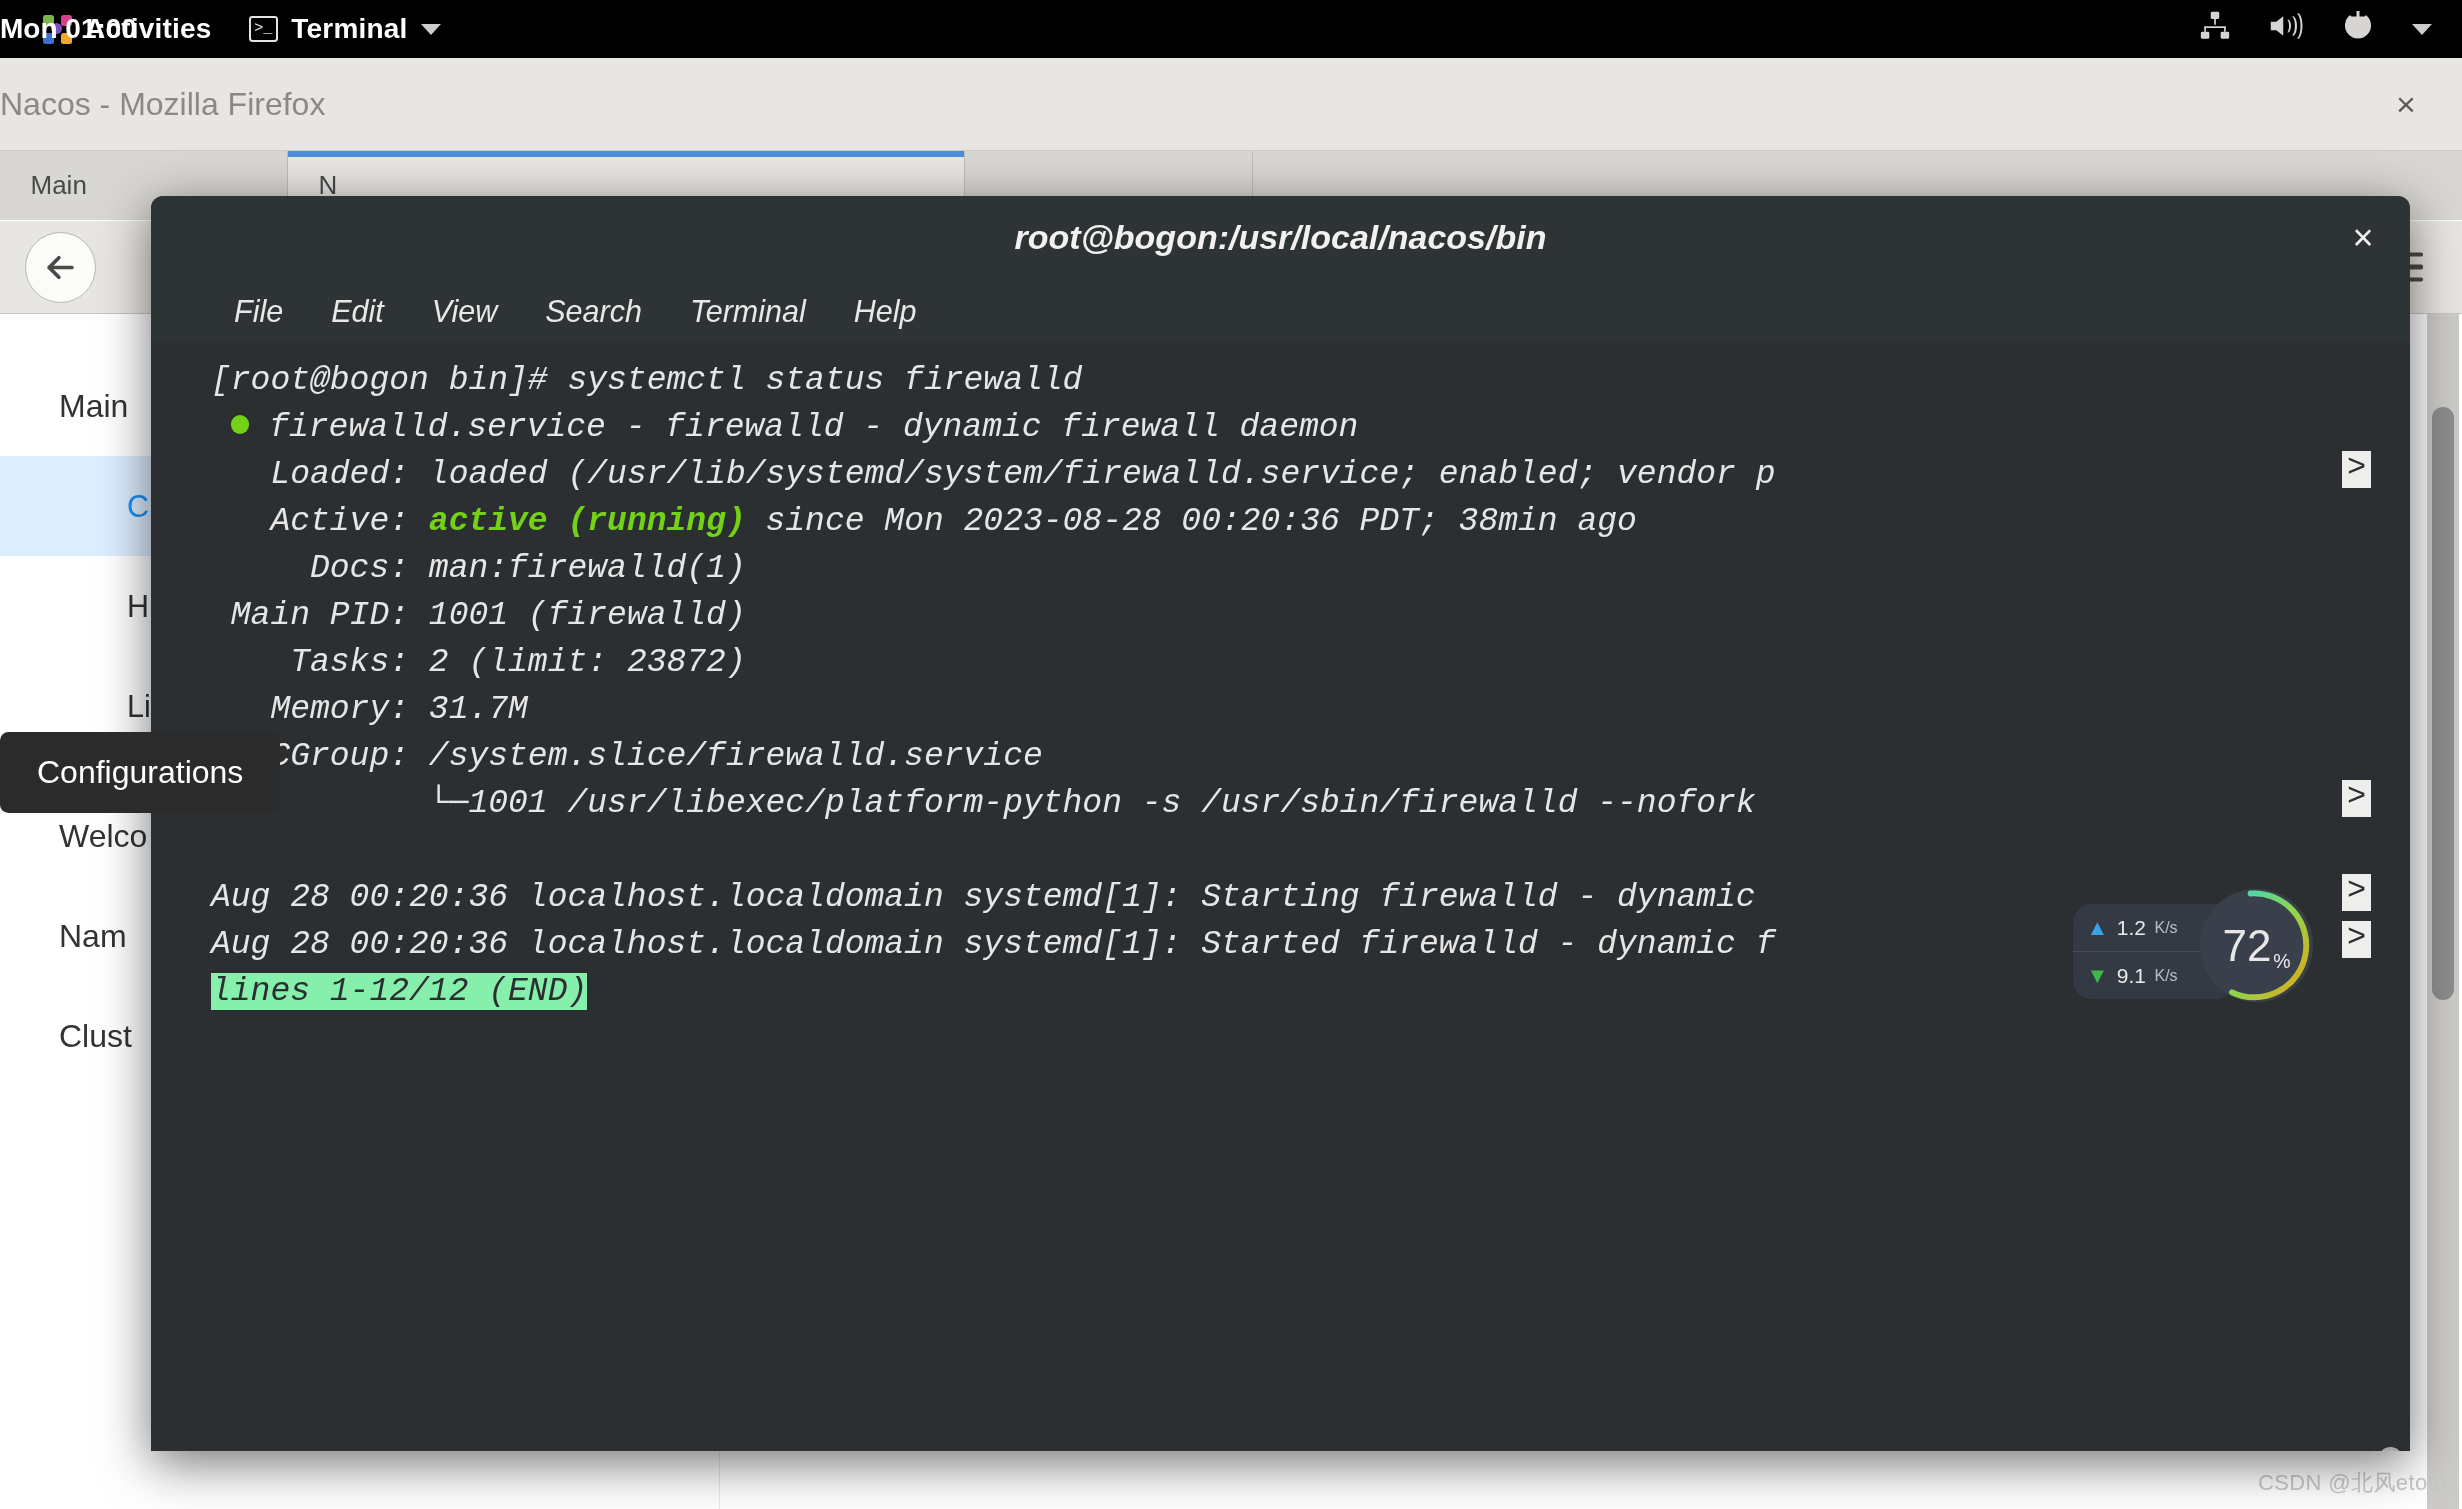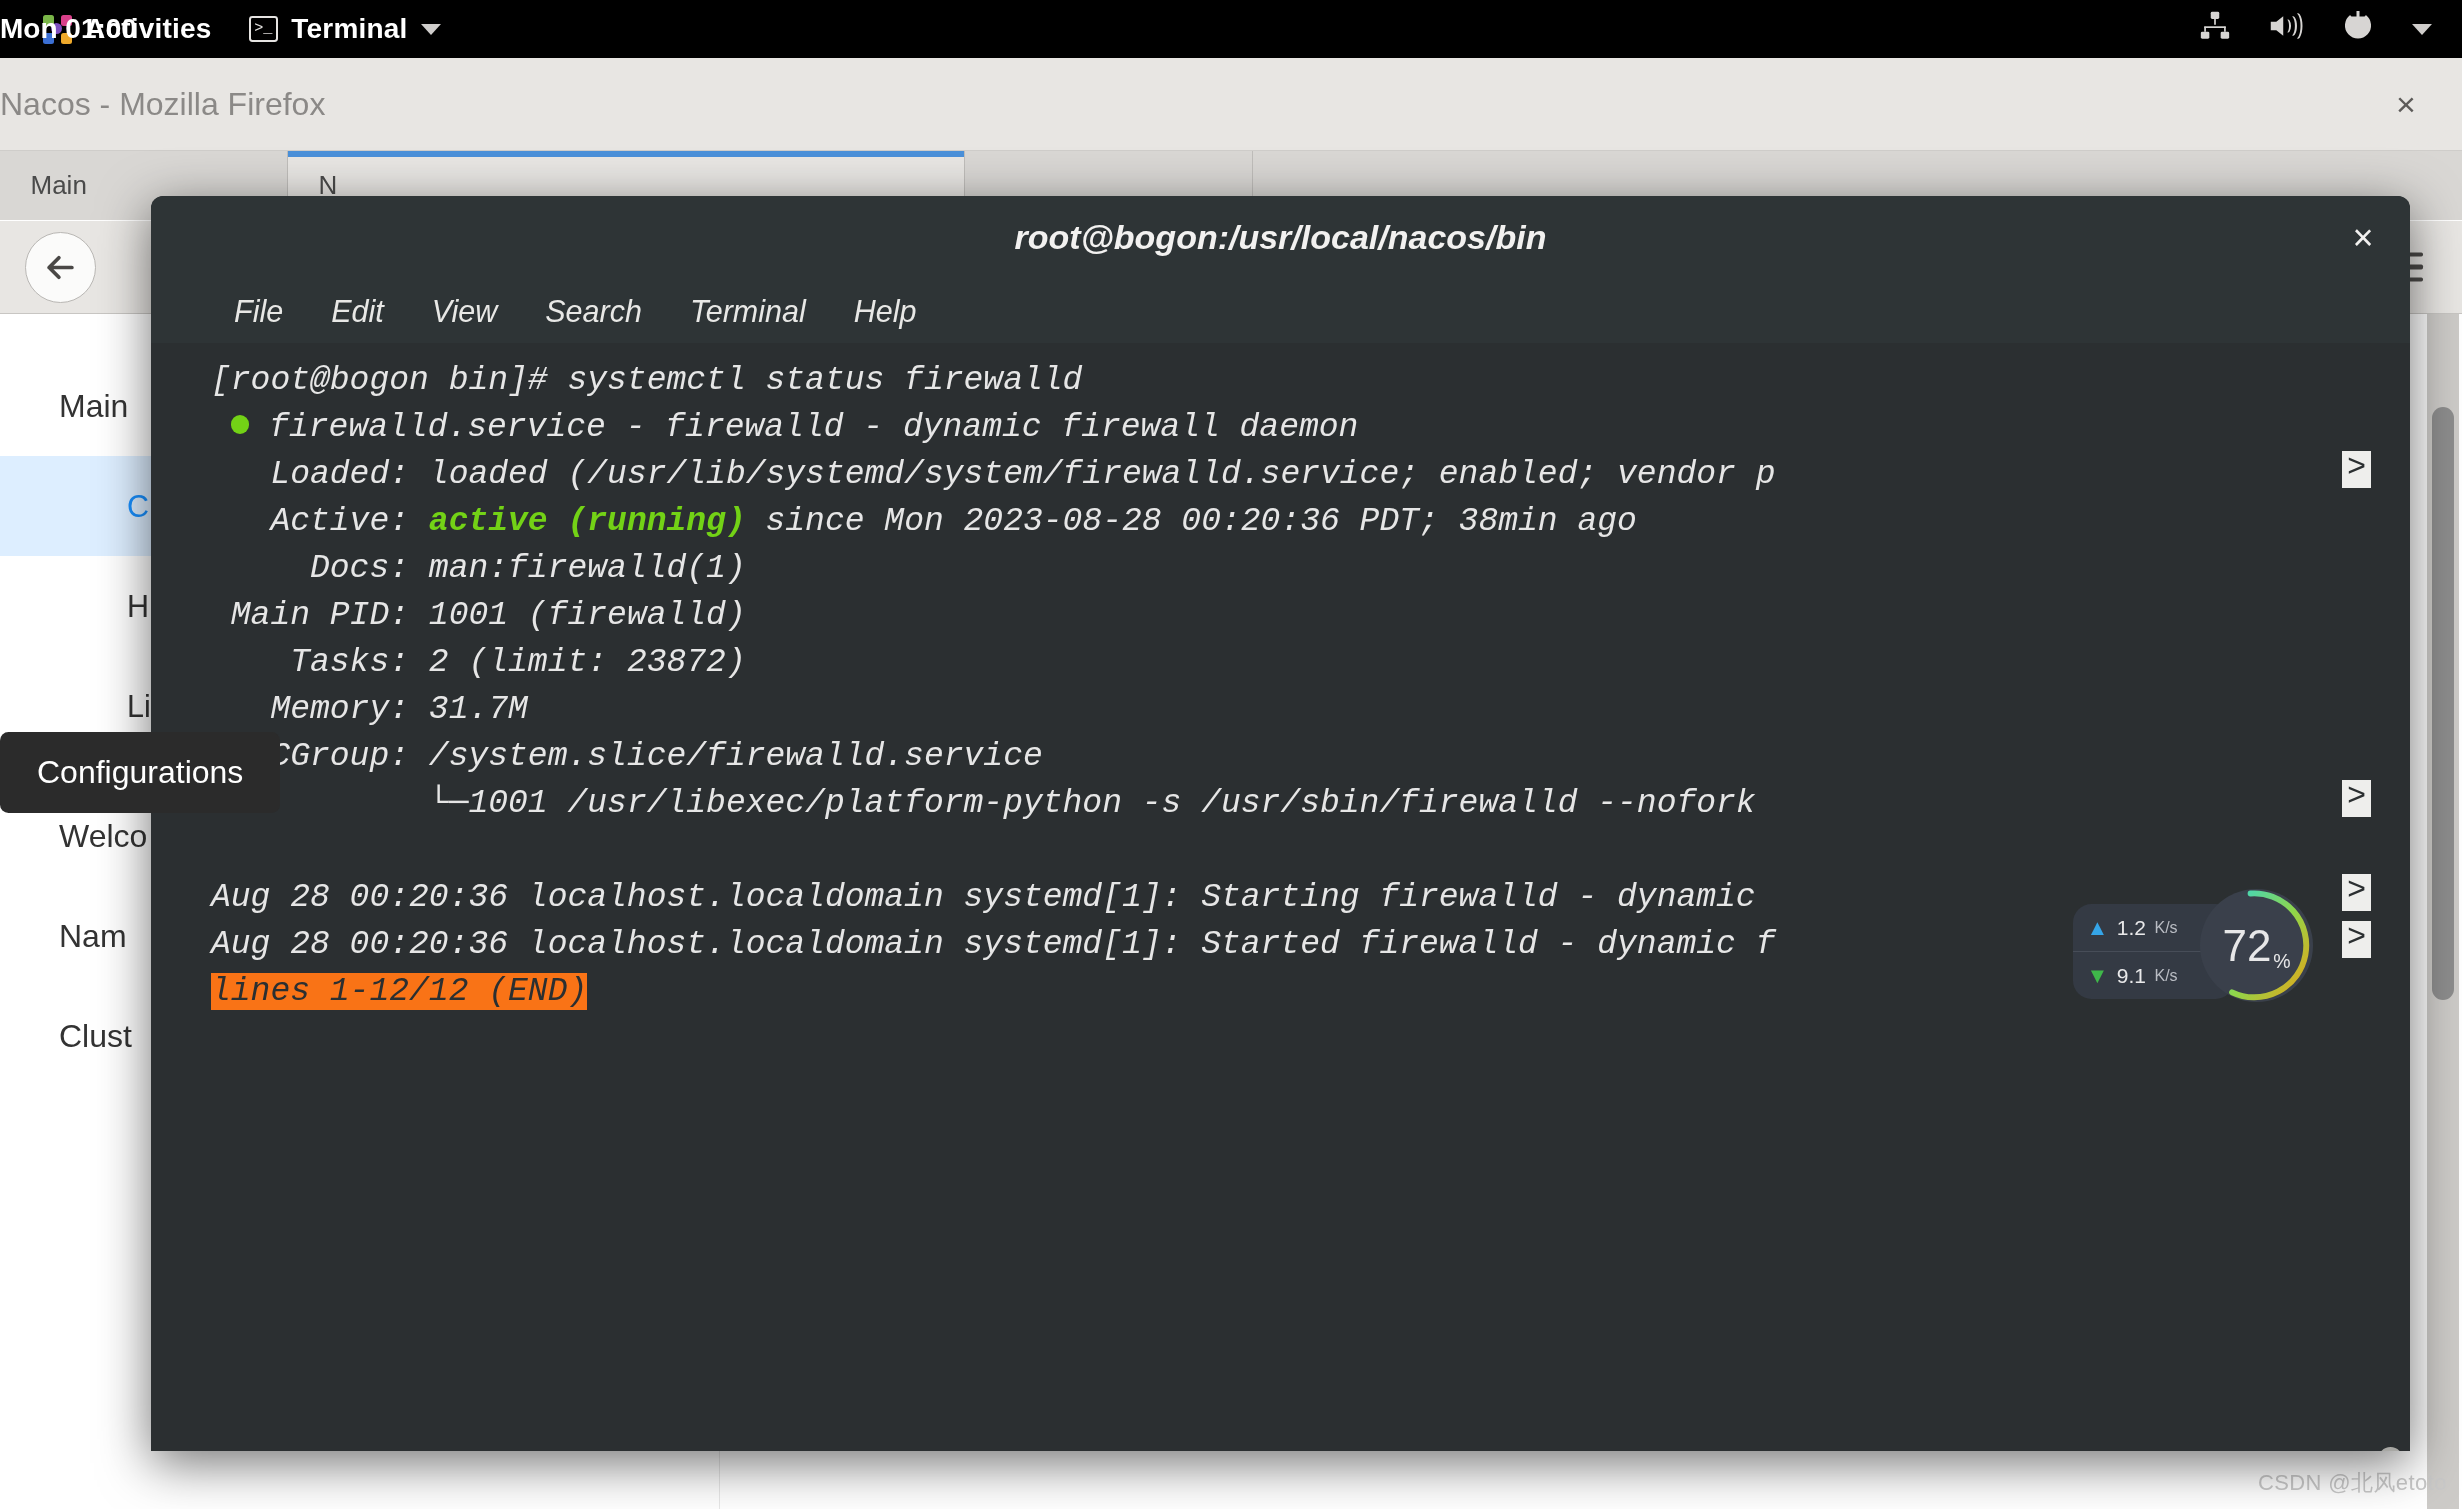--- a/index.html
+++ b/index.html
@@ -169,21 +169,21 @@
     display: inline-block; width: 18.6px; height: 18.6px; border-radius: 50%;
     background: #73d216; vertical-align: middle; margin-bottom: 5.1px;
   }
   .cont-mark {
     position: absolute; right: 39px;
     width: 29px; height: 37px; background: #eeeeec; color: #2b2f31;
     font-family: "Liberation Mono", monospace; font-size: 32px; line-height: 34px;
     text-align: center;
   }
   .inv {
-    background: #f97316; color: #2b2f31;
+    background: #86efac; color: #2b2f31;
   }
   #term-scrollbar {
     position: absolute; right: 6.8px; top: 957px; width: 25.4px; height: 279px;
     background: #a8a8a4; border-radius: 12.7px;
   }
   #term-scrolltrack {
     position: absolute; right: 0; top: 147px; width: 39px; bottom: 0;
     background: #2b2f31;
   }
 

